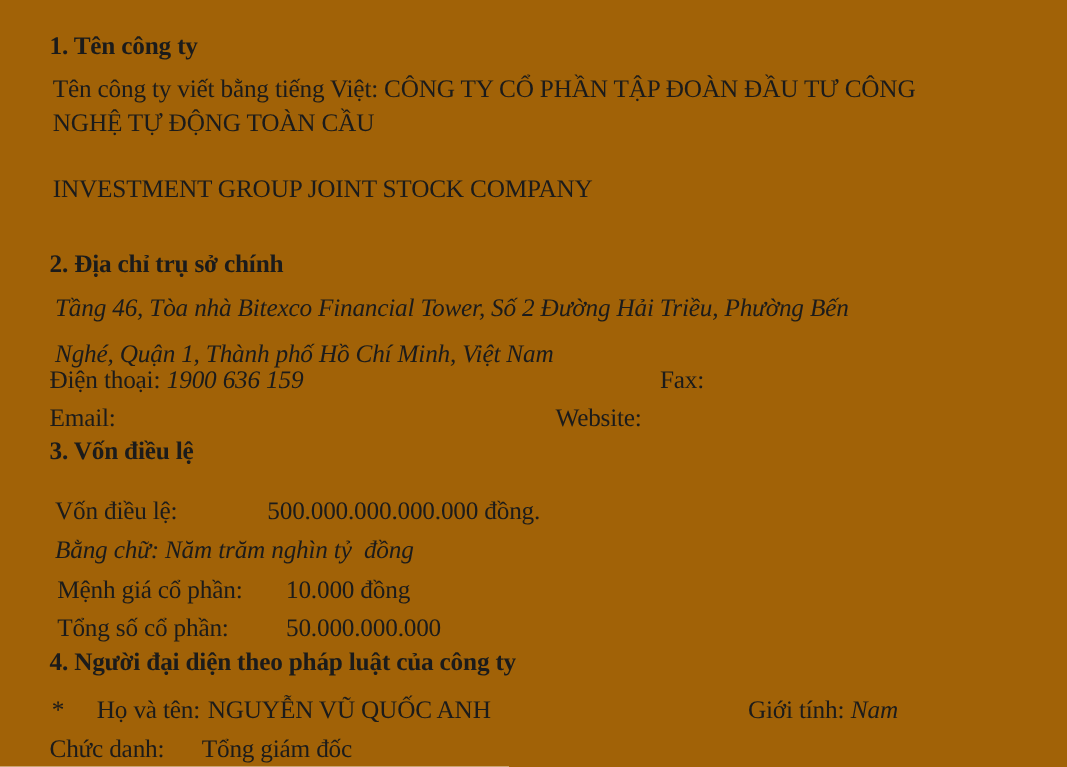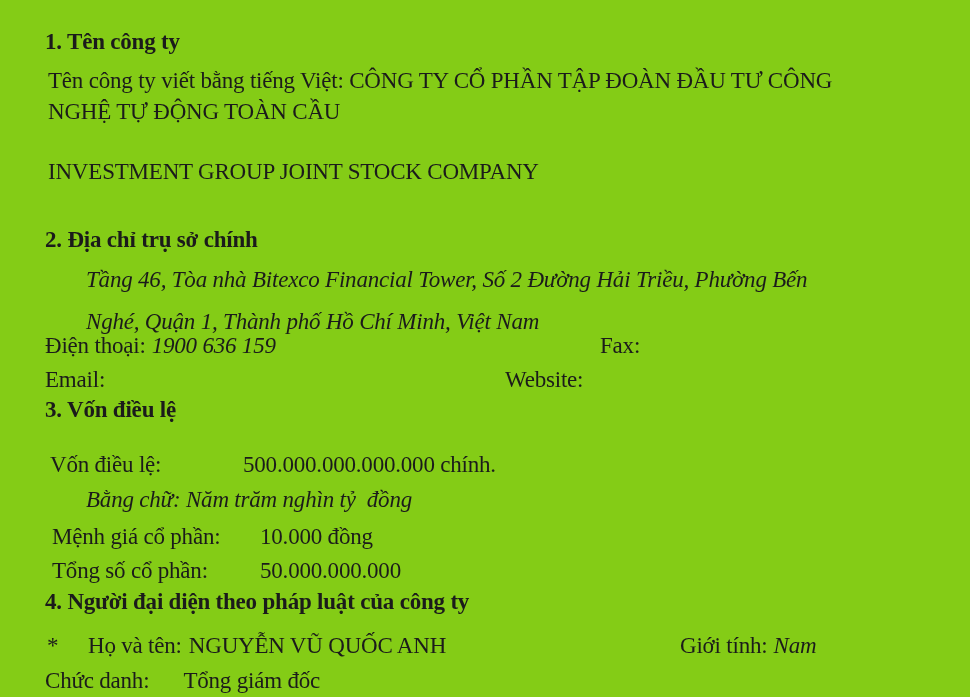--- a/index.html
+++ b/index.html
@@ -4,34 +4,34 @@
 <style>
   html, body {
     margin: 0;
     padding: 0;
     background: #ffffff;
   }
   .page {
     position: relative;
     width: 970px;
     height: 697px;
-    background: #84cc16;
+    background: #a16207;
     overflow: hidden;
     font-family: "Liberation Serif", "DejaVu Serif", serif;
     color: #1b1b1b;
   }
   .line {
     position: absolute;
     font-size: 23px;
     line-height: 31px;
     white-space: pre;
     letter-spacing: -0.2px;
   }
   .b  { font-weight: bold; }
-  .it { font-style: italic; margin-left: 36px; }
+  .it { font-style: italic; }
   .gap-md  { margin-left: 6px; font-style: italic; }
   .gap-lg  { margin-left: 34px; }
   .sp      { margin-left: 7px; }
 </style>
 </head>
 <body>
 
 <div class="page">
 
   <div class="line b" style="top:26px; left:45px;">1. Tên công ty</div>
@@ -49,21 +49,21 @@
 
   <div class="line" style="top:330px; left:45px;"><span>Điện thoại:</span><span class="it gap-md">1900 636 159</span></div>
   <div class="line" style="top:330px; left:600px;">Fax:</div>
 
   <div class="line" style="top:364px; left:45px;">Email:</div>
   <div class="line" style="top:364px; left:505px;">Website:</div>
 
   <div class="line b" style="top:394px; left:45px;">3. Vốn điều lệ</div>
 
   <div class="line" style="top:449px; left:50px;">Vốn điều lệ:</div>
-  <div class="line" style="top:449px; left:243px;">500.000.000.000.000 chính.</div>
+  <div class="line" style="top:449px; left:243px;">500.000.000.000.000 đồng.</div>
 
   <div class="line it" style="top:484px; left:50px;">Bằng chữ: Năm trăm nghìn tỷ  đồng</div>
 
   <div class="line" style="top:521px; left:52px;">Mệnh giá cổ phần:</div>
   <div class="line" style="top:521px; left:260px;">10.000 đồng</div>
 
   <div class="line" style="top:555px; left:52px;">Tổng số cổ phần:</div>
   <div class="line" style="top:555px; left:260px;">50.000.000.000</div>
 
   <div class="line b" style="top:586px; left:45px;">4. Người đại diện theo pháp luật của công ty</div>

